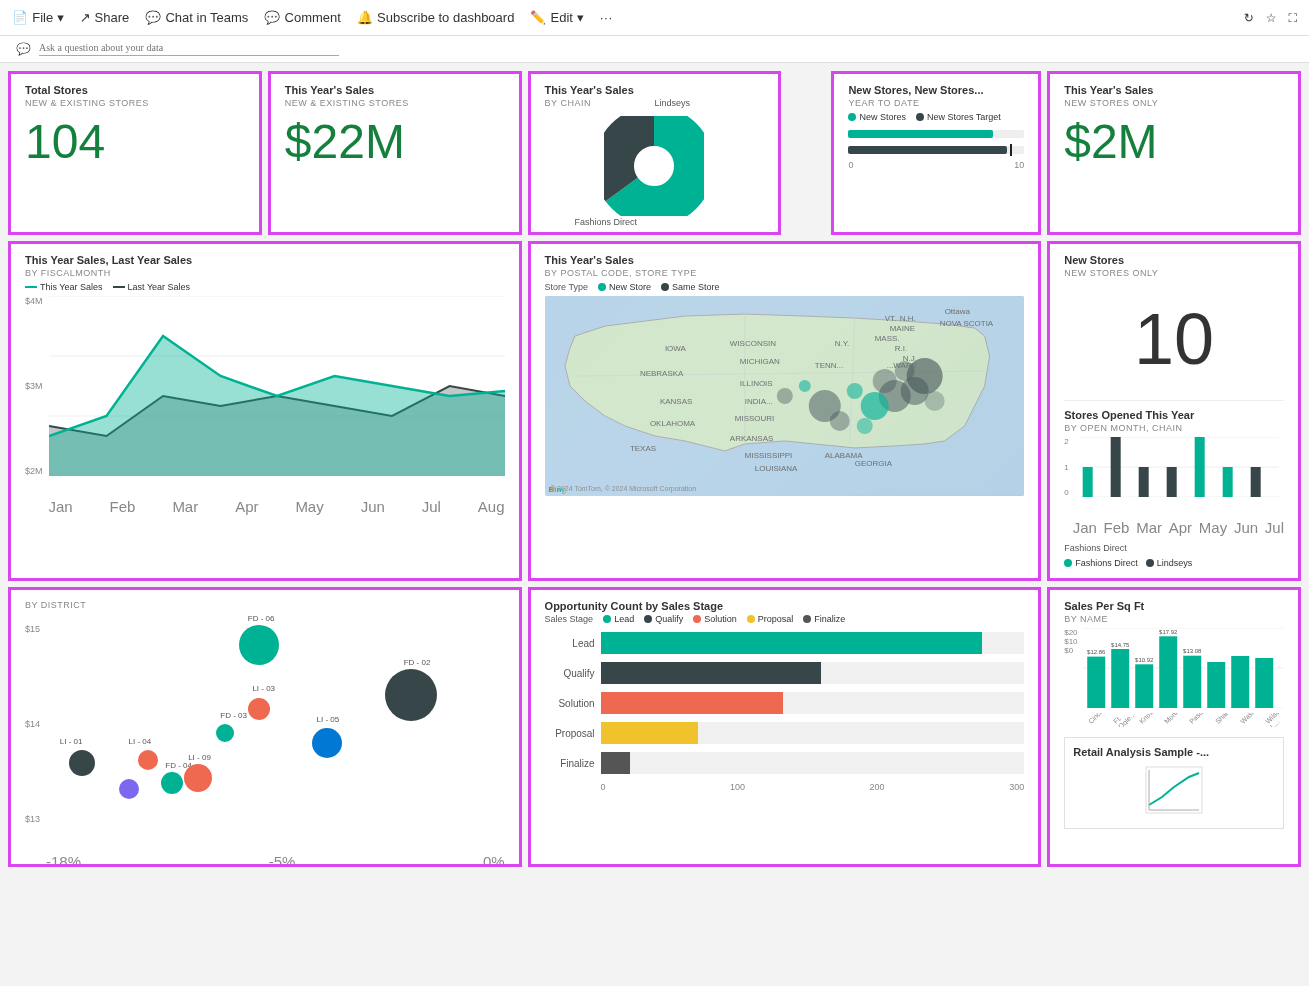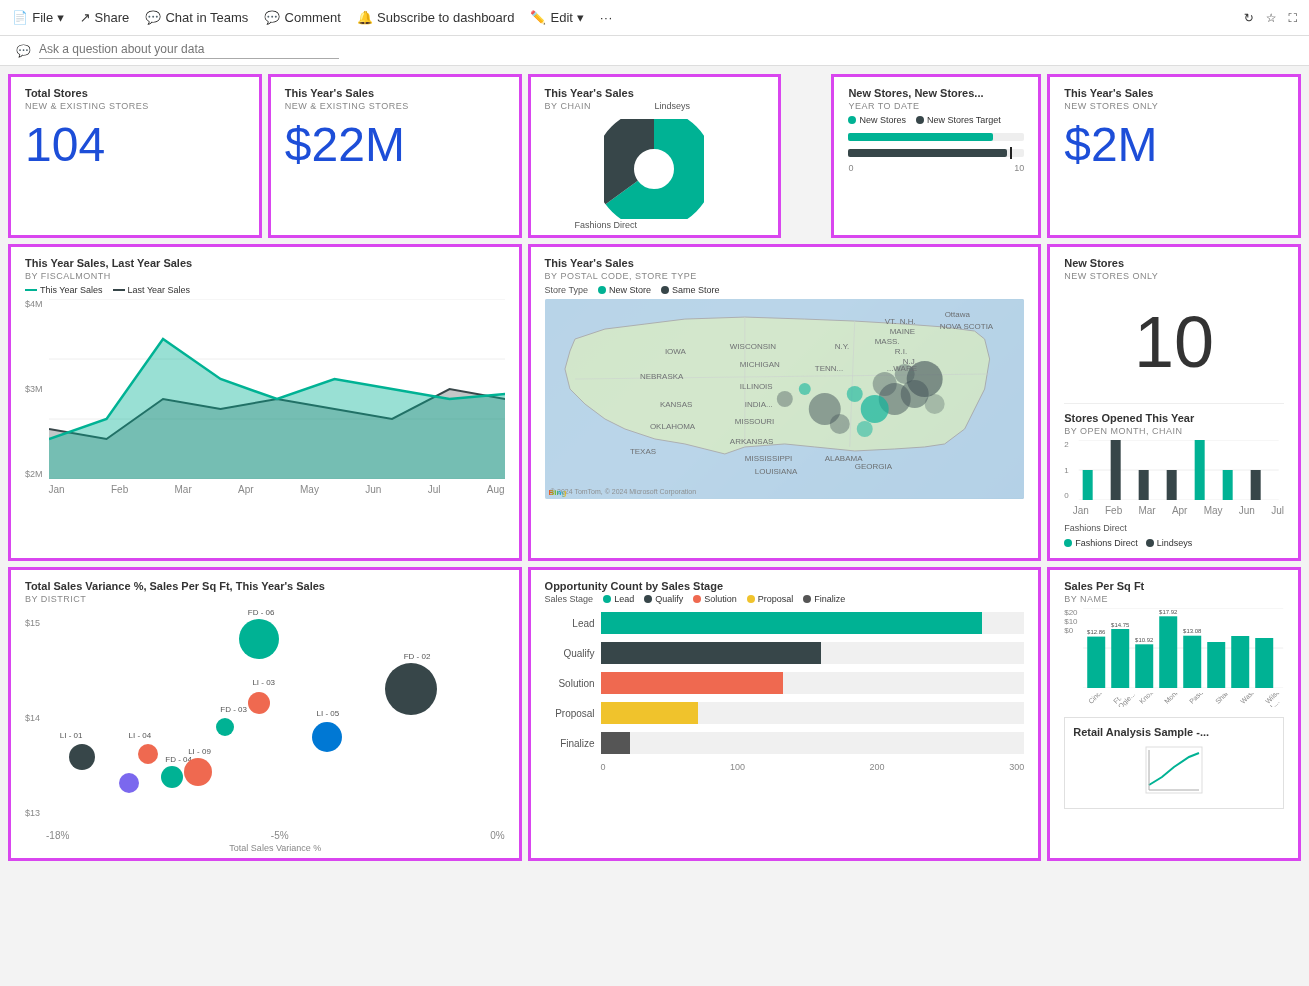--- a/index.html
+++ b/index.html
@@ -12,21 +12,21 @@
     }
     .topbar-item { display: flex; align-items: center; gap: 4px; font-size: 13px; color: #333; cursor: pointer; }
     .topbar-right { margin-left: auto; display: flex; align-items: center; gap: 12px; }
 
     
     .qabar {
       background: #fff; border-bottom: 1px solid #ddd;
       padding: 6px 16px; display: flex; align-items: center; gap: 8px;
     }
     .qabar input {
-      border: none; outline: none; font-size: 12px; color: #c2410c; width: 280px;
+      border: none; outline: none; font-size: 10px; color: #c2410c; width: 280px; font-family: Liberation Serif, serif;
     }
     .qabar-underline { border-bottom: 1px solid #aaa; padding-bottom: 2px; display: flex; align-items: center; gap: 6px; }
 
     
     .dashboard {
       padding: 8px; display: grid;
       grid-template-columns: 1fr 1fr 1fr 1fr 1fr;
       grid-template-rows: auto auto auto;
       gap: 6px;
     }
@@ -48,21 +48,21 @@
     
     .card-line-chart { grid-column: 1 / 3; grid-row: 2; }
     .card-map { grid-column: 3 / 5; grid-row: 2; }
     .card-new-stores-count { grid-column: 5; grid-row: 2; }
 
     
     .card-bubble { grid-column: 1 / 3; grid-row: 3; }
     .card-opportunity { grid-column: 3 / 5; grid-row: 3; }
     .card-sales-per-sqft { grid-column: 5; grid-row: 3; }
 
-    .big-number { font-size: 48px; font-weight: 300; color: #1d4ed8; margin: 10px 0; line-height: 1; }
+    .big-number { font-size: 48px; font-weight: 300; color: #15803d; margin: 10px 0; line-height: 1; }
 
     
     .pie-container { display: flex; align-items: center; justify-content: center; height: 110px; position: relative; }
 
     
     .legend { display: flex; gap: 10px; flex-wrap: wrap; margin-bottom: 4px; }
     .legend-item { display: flex; align-items: center; gap: 3px; font-size: 9px; }
     .legend-dot { width: 8px; height: 8px; border-radius: 50%; flex-shrink: 0; }
     .legend-line { width: 12px; height: 2px; flex-shrink: 0; }
 
@@ -84,21 +84,21 @@
     .opp-bar-label { width: 50px; font-size: 10px; color: #555; text-align: right; flex-shrink: 0; }
     .opp-bar-track { flex: 1; background: #f0f0f0; height: 22px; position: relative; }
     .opp-bar-fill { height: 22px; }
 
     
     .bubble-chart { position: relative; width: 100%; height: 220px; }
     .bubble { position: absolute; border-radius: 50%; display: flex; align-items: center; justify-content: center; font-size: 8px; color: #fff; font-weight: 600; }
     .bubble-label { position: absolute; font-size: 8px; color: #555; white-space: nowrap; }
 
     
-    .axis-x { display: flex; justify-content: space-between; font-size: 10px; color: #888; margin-top: 2px; }
+    .axis-x { display: flex; justify-content: space-between; font-size: 15px; color: #888; margin-top: 19px; }
 
     .new-stores-big { font-size: 72px; font-weight: 300; color: #333; text-align: center; margin: 20px 0; }
 
     
     .chain-legend { display: flex; gap: 8px; margin-top: 4px; }
     .chain-legend-item { display: flex; align-items: center; gap: 3px; font-size: 9px; }
   </style>
 </head>
 <body>
 
@@ -391,21 +391,20 @@
         </div>
         <div class="chain-legend-item">
           <div class="legend-dot" style="background:#374649;"></div>
           <span>Lindseys</span>
         </div>
       </div>
     </div>
   </div>
 
   <div class="card card-bubble">
-    <div class="card-title">Total Sales Variance %, Sales Per Sq Ft, This Year's Sales</div>
     <div class="card-subtitle">BY DISTRICT</div>
     <div style="display:flex;height:240px;">
       <div style="display:flex;flex-direction:column;justify-content:space-between;font-size:9px;color:#888;height:200px;margin-right:6px;margin-top:10px;">
         <span>$15</span>
         <span>$14</span>
         <span>$13</span>
       </div>
       <div style="flex:1;position:relative;">
         <div class="bubble-chart">
 

